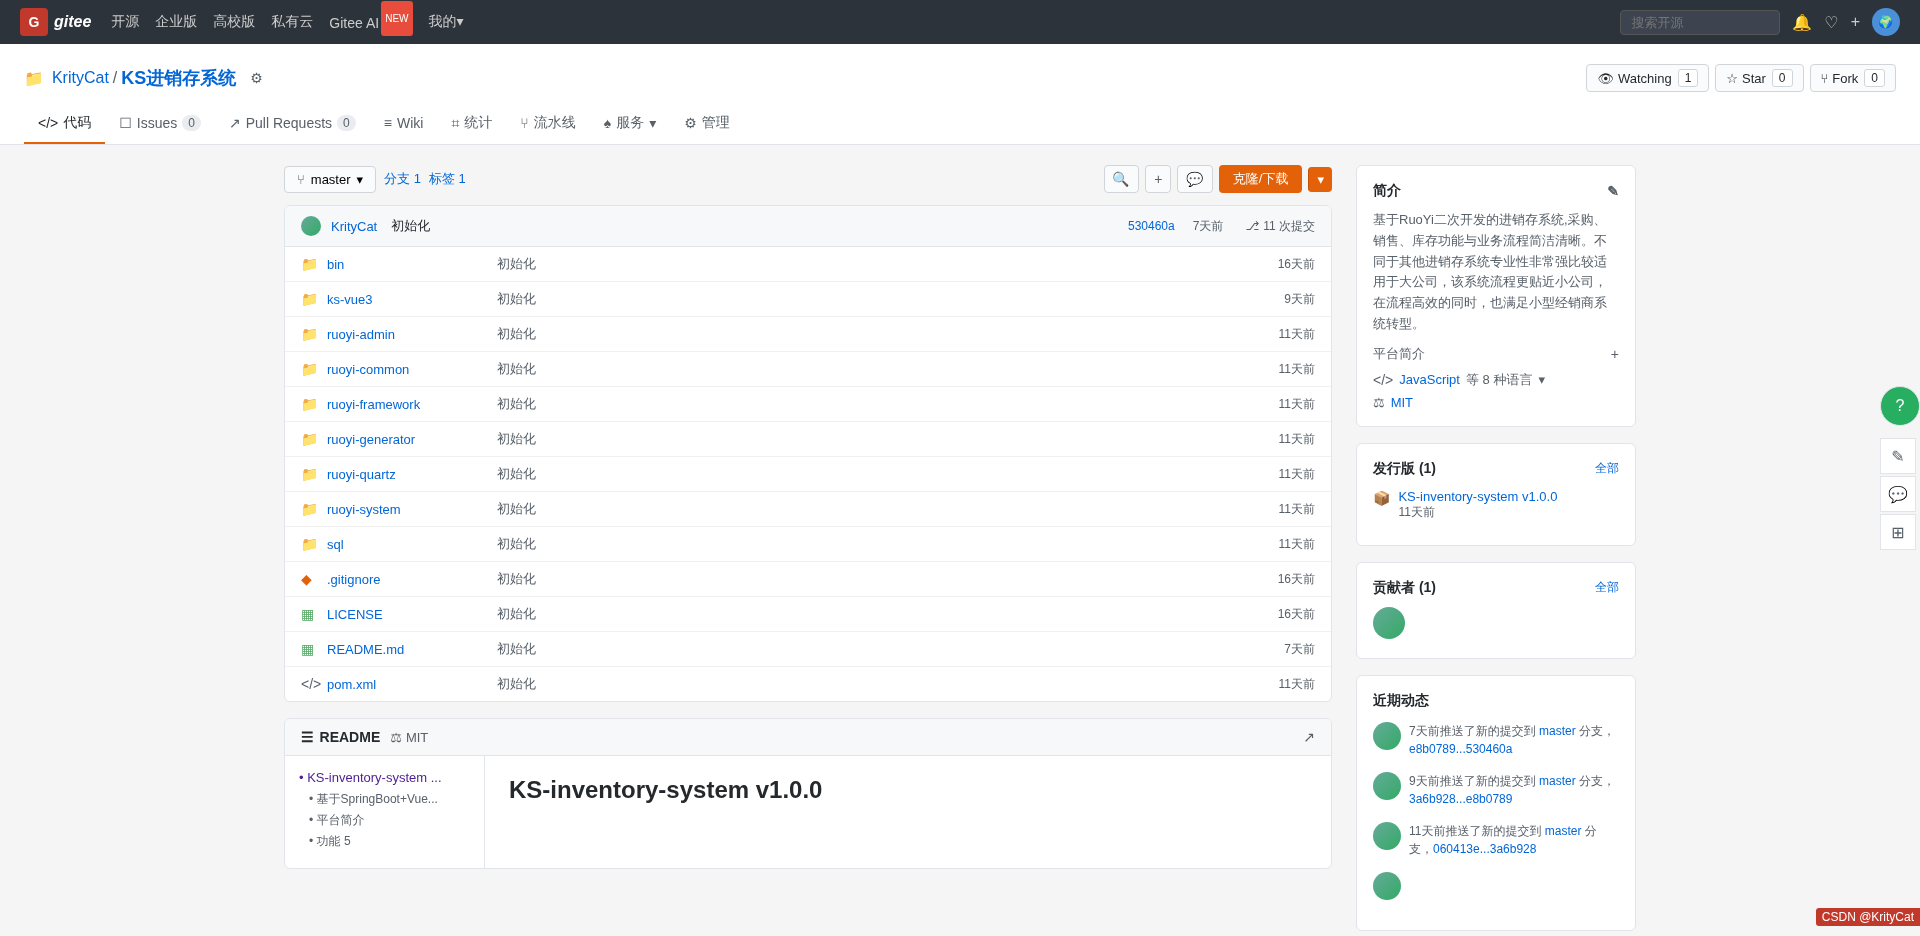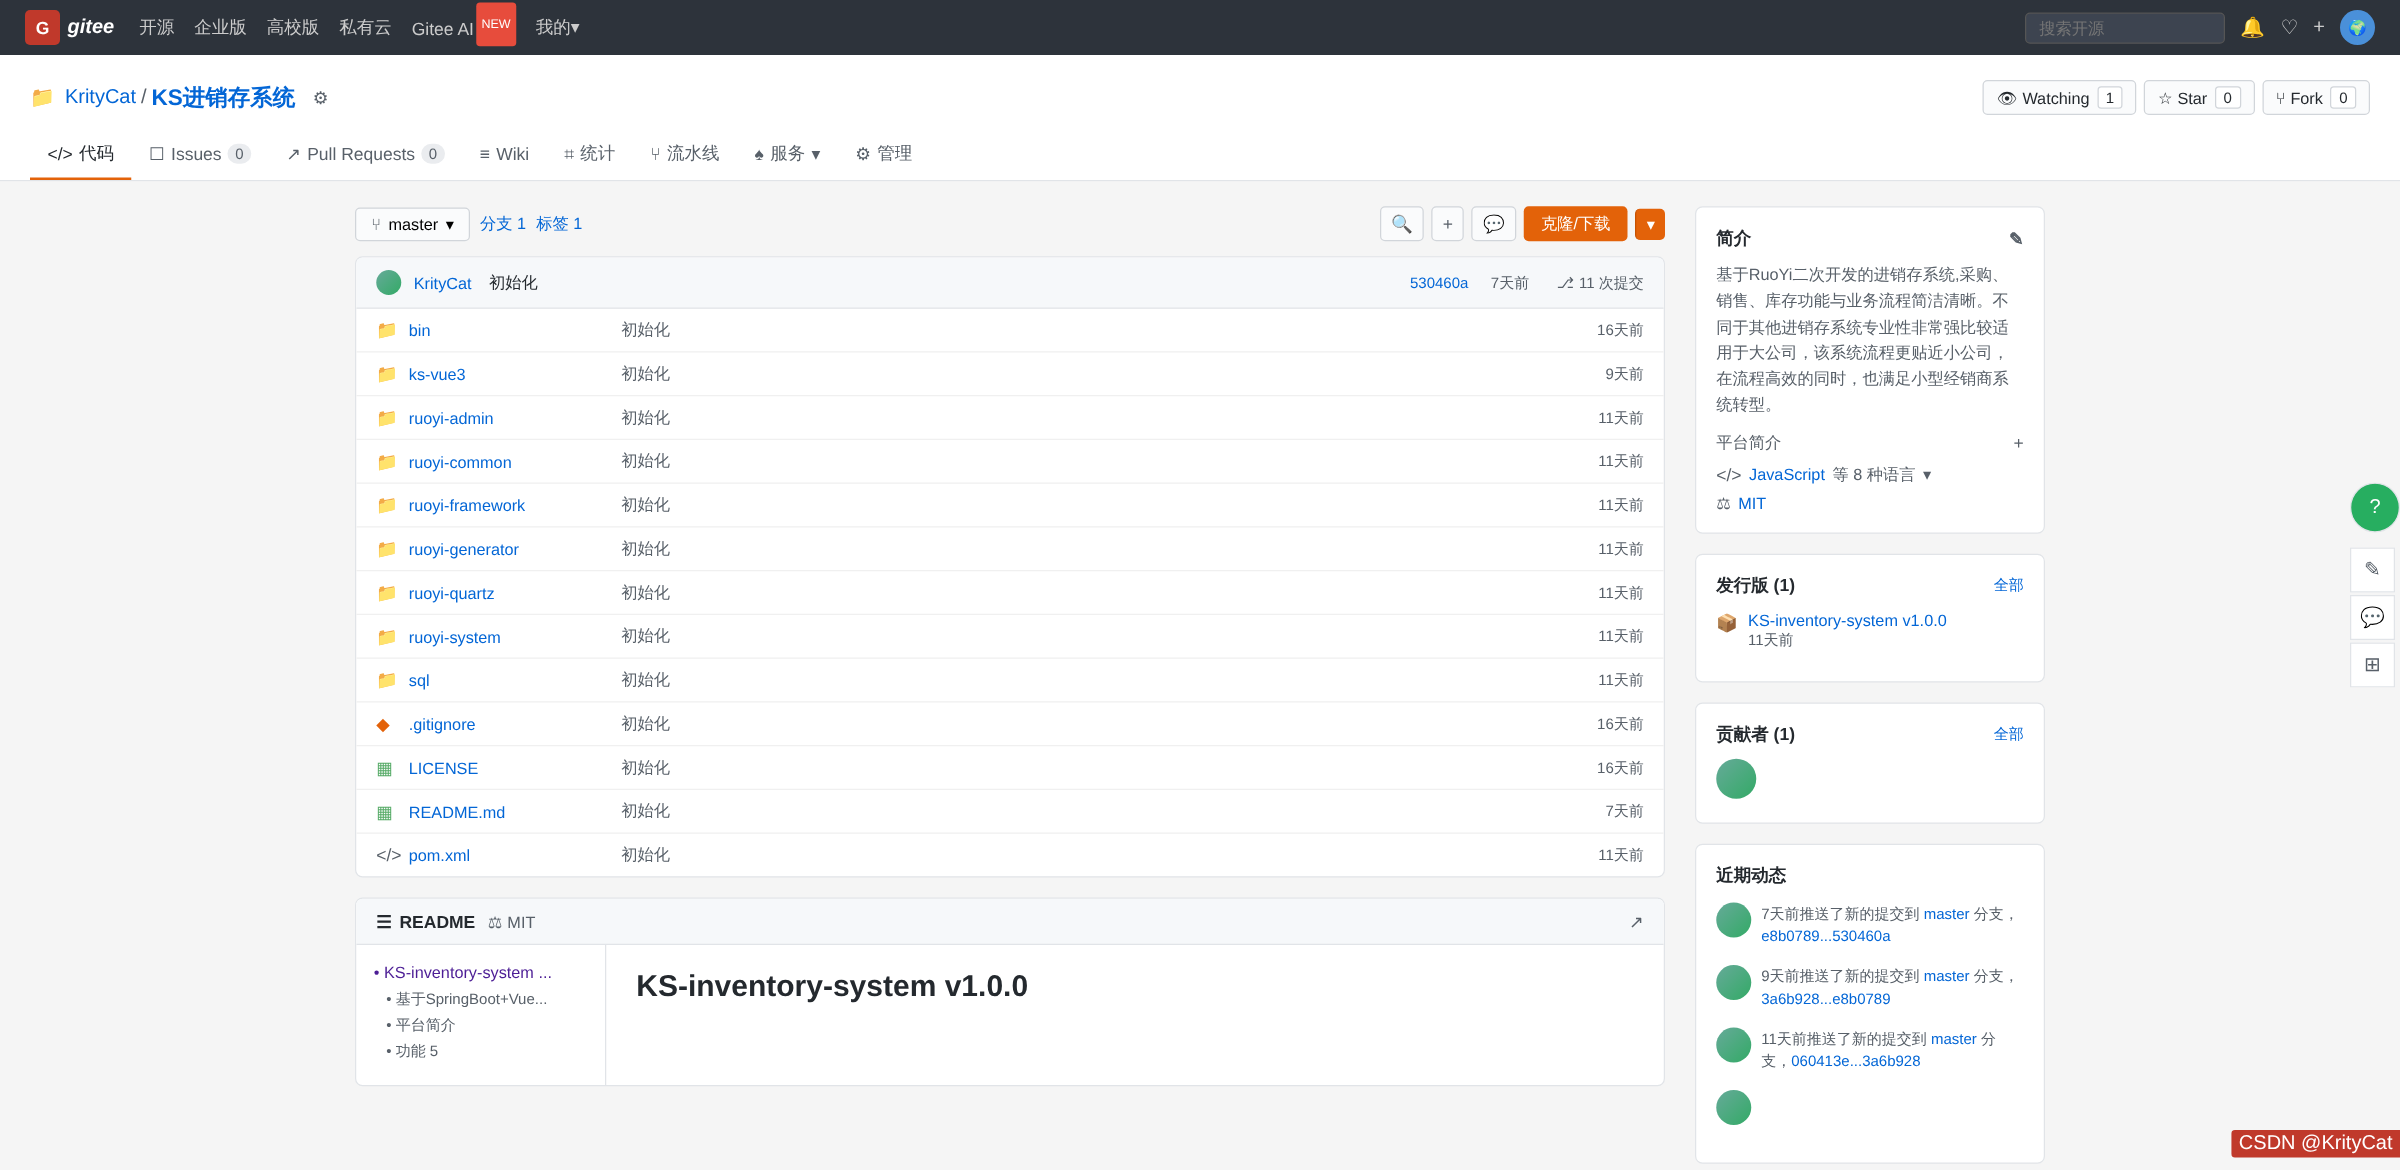--- a/index.html
+++ b/index.html
@@ -108,21 +108,21 @@
     .contributor-avatar { width: 32px; height: 32px; border-radius: 50%; background: #4a90d9; cursor: pointer; }
     .activity-item { display: flex; align-items: flex-start; gap: 8px; margin-bottom: 14px; }
     .activity-avatar { width: 28px; height: 28px; border-radius: 50%; background: #4a90d9; flex-shrink: 0; }
     .activity-text { font-size: 12px; color: #586069; line-height: 1.5; }
     .activity-text a { color: #0366d6; text-decoration: none; }
 
     
     .float-btns { position: fixed; right: 0; top: 50%; transform: translateY(-50%); display: flex; flex-direction: column; gap: 2px; z-index: 100; }
     .float-btn { width: 36px; height: 36px; background: #fff; border: 1px solid #e1e4e8; display: flex; align-items: center; justify-content: center; cursor: pointer; font-size: 16px; color: #586069; }
     .float-btn.green { background: #27ae60; color: #fff; border-radius: 50%; width: 40px; height: 40px; margin-bottom: 10px; }
-    .csdn-badge { position: fixed; right: 0; bottom: 10px; background: #c0392b; color: #fff; font-size: 16px; padding: 2px 6px; border-radius: 3px 0 0 3px; cursor: pointer; }
+    .csdn-badge { position: fixed; right: 0; bottom: 10px; background: #c0392b; color: #fff; font-size: 12px; padding: 2px 6px; border-radius: 3px 0 0 3px; cursor: pointer; }
   </style>
 </head>
 <body>
 
 <nav class="top-nav">
   <a class="logo" href="#">
     <span class="logo-g">G</span>
     <span class="logo-text">gitee</span>
   </a>
   <div class="nav-links">

